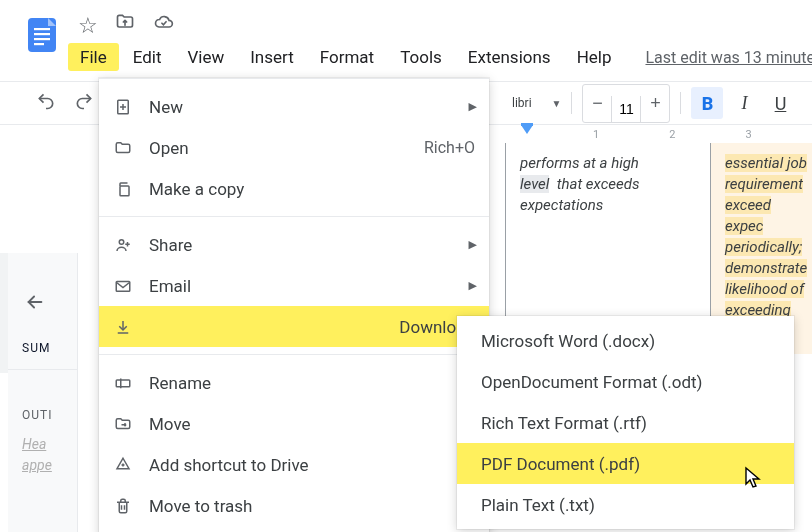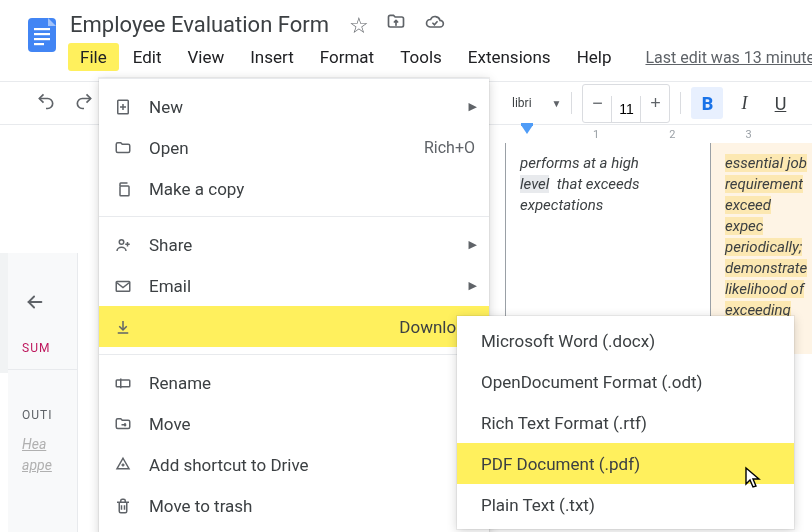--- a/index.html
+++ b/index.html
@@ -58,21 +58,21 @@
     .doc-cells { position: absolute; top: 18px; left: 505px; display: flex; }
     .cell { border-left: 1px solid #9aa0a6; border-right: 1px solid #9aa0a6; padding: 10px 10px 12px 14px; font-style: italic; font-size: 15px; line-height: 1.4; }
     .cell1 { width: 205px; border-right: none; }
     .cell2 { width: 110px; font-style: italic; background: linear-gradient(#fef4e5,#fef4e5); }
     .cell .hlw { background: #e8eaed; }
     .cell2 span { background: #fce8b2; }
 
     
     .left-outline { position: absolute; top: 128px; left: 8px; width: 70px; background: #f8f9fa; height: 404px; border-right: 1px solid #e8eaed; }
     .left-outline .back { color: #5f6368; padding: 38px 0 0 16px; }
-    .left-outline .sum { color: #be185d; font-size: 12px; letter-spacing: 1px; padding: 24px 0 0 14px; }
+    .left-outline .sum { color: #0f172a; font-size: 12px; letter-spacing: 1px; padding: 24px 0 0 14px; }
     .left-outline .out { color: #5f6368; font-size: 12px; letter-spacing: 1px; padding: 38px 0 0 14px; border-top: 1px solid #e8eaed; margin-top: 14px; }
     .left-outline .hint { color: #b0b0b0; font-style: italic; font-size: 14px; padding: 12px 0 0 14px; line-height: 1.5; text-decoration: underline; }
 
     .thin-bar { position: absolute; top: 128px; left: 0; width: 8px; height: 120px; background: #f1f3f4; }
 
     
     .cursor { position: absolute; top: 466px; left: 743px; z-index: 20; }
     .cursor svg { width: 20px; height: 24px; }
   </style>
 </head>
@@ -84,21 +84,20 @@
         <rect x="6" y="4" width="28" height="34" rx="4" fill="#4285f4"></rect>
         <rect x="12" y="14" width="16" height="2.2" fill="#fff"></rect>
         <rect x="12" y="19" width="16" height="2.2" fill="#fff"></rect>
         <rect x="12" y="24" width="16" height="2.2" fill="#fff"></rect>
         <rect x="12" y="29" width="10" height="2.2" fill="#fff"></rect>
         <path d="M26 4 L34 12 L26 12 Z" fill="#a1c2fa"></path>
       </svg>
   </div>
   <div class="title-block">
     <div class="title-row">
-      <span class="doc-title">Employee Evaluation Form</span>
       <div class="title-icons">
         <span style="font-size:22px; position:relative; top:1px;">☆</span>
         <span><svg width="22" height="20" viewBox="0 0 24 24" fill="none" stroke="#5f6368" stroke-width="2">
               <path d="M3 6a2 2 0 0 1 2-2h4l2 2h8a2 2 0 0 1 2 2v8a2 2 0 0 1-2 2H5a2 2 0 0 1-2-2V6z"></path>
               <path d="M12 10v6m0-6l-2 2m2-2l2 2" stroke-linecap="round"></path>
             </svg></span>
         <span><svg width="24" height="20" viewBox="0 0 24 24" fill="none" stroke="#5f6368" stroke-width="2">
               <path d="M18 18a4 4 0 0 0 0-8 6 6 0 0 0-11.3-1A4.5 4.5 0 0 0 6 18h12z"></path>
               <path d="M9.5 13.5l1.8 1.8 3.2-3.6" stroke-linecap="round"></path>
             </svg></span>

